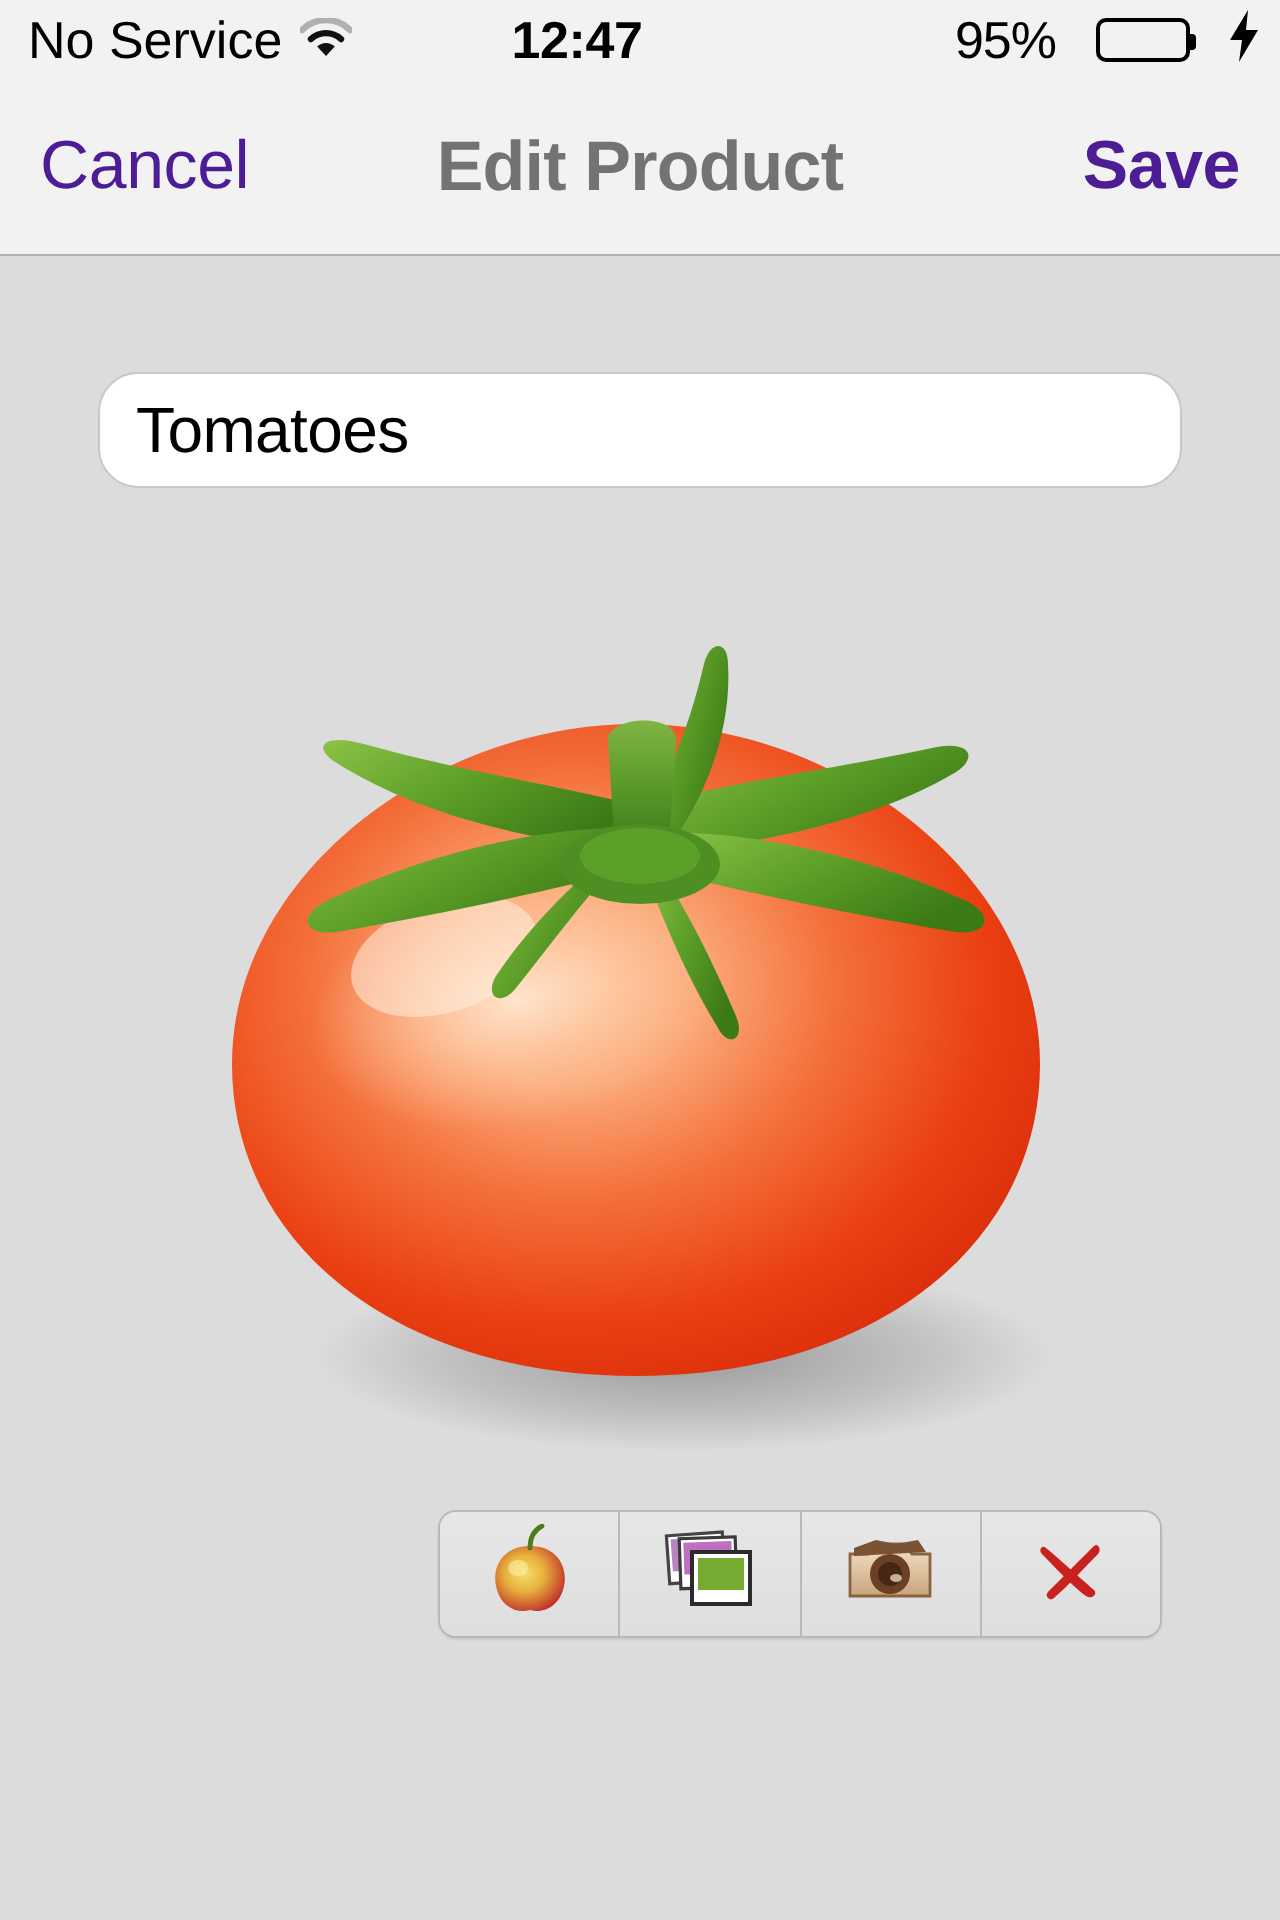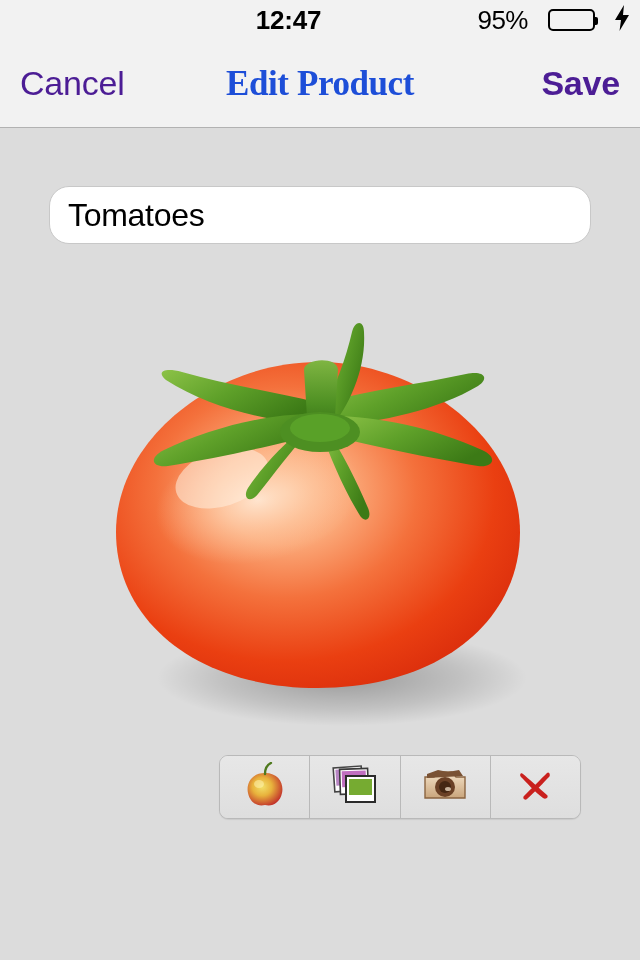--- a/index.html
+++ b/index.html
@@ -56,23 +56,22 @@
   #nav-bar {
     position: absolute; top: 40px; left: 0;
     width: 640px; height: 88px;
     background: #f2f2f2;
     border-bottom: 1px solid #b2b2b2;
     display: flex; align-items: center;
   }
   #nav-title {
     position: absolute; left: 0; width: 640px;
     text-align: center;
-    font-size: 35px; font-weight: bold; color: #1d4ed8;
+    font-size: 35px; font-weight: bold; color: #737373;
     letter-spacing: -0.4px;
-    font-family: Liberation Serif, serif;
   }
   .nav-btn {
     position: absolute;
     font-size: 34px; color: #4c1d95;
     background: none; border: none;
     font-family: "Liberation Sans", sans-serif;
     cursor: pointer; letter-spacing: -0.2px;
   }
   #cancel-button { left: 20px; }
   #save-button { right: 20px; font-weight: bold; }
@@ -132,20 +131,30 @@
     flex: 1; font-size: 32px; color: #000; letter-spacing: -0.3px;
   }
   #category-chevron { display: flex; align-items: center; }
 </style>
 </head>
 <body>
 
 <div id="screen">
 
   <div id="status-bar">
+    <div id="status-left">
+      <span>No Service</span>
+      <span>
+        <svg width="26" height="20" viewBox="0 0 26 20">
+          <path d="M1 6 A17 17 0 0 1 25 6" stroke="#b0b0b0" stroke-width="3.2" fill="none" stroke-linecap="round"></path>
+          <path d="M5.5 10.5 A11 11 0 0 1 20.5 10.5" stroke="#111" stroke-width="3.2" fill="none" stroke-linecap="round"></path>
+          <path d="M13 19 L8.6 14.2 A6.4 6.4 0 0 1 17.4 14.2 Z" fill="#111"></path>
+        </svg>
+      </span>
+    </div>
     <div id="status-center">
       <span>12:47</span>
     </div>
     <div id="status-right">
       <span id="battery-percent">95%</span>
       <span class="battery-shell">
         <span class="battery-fill" style="width:95%"></span>
         <span class="battery-nub"></span>
       </span>
       <span class="bolt">

